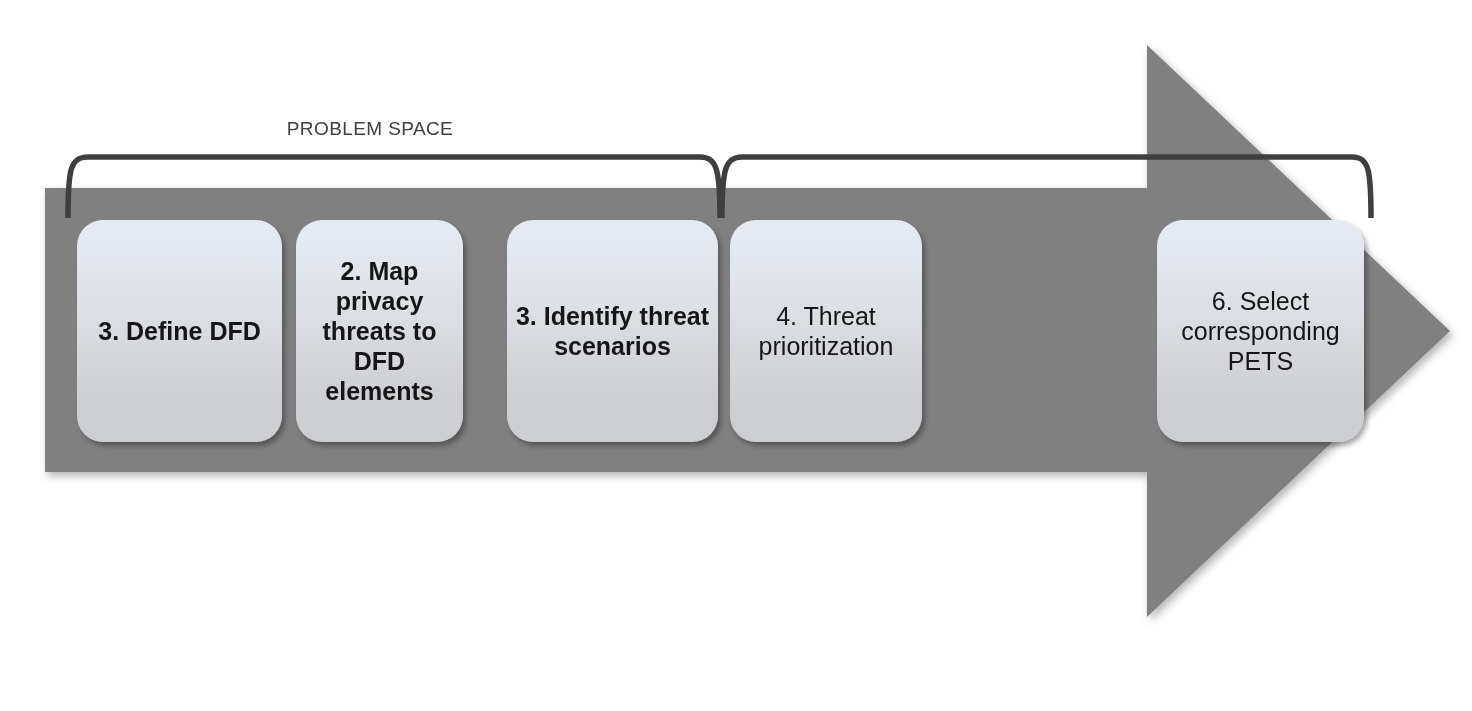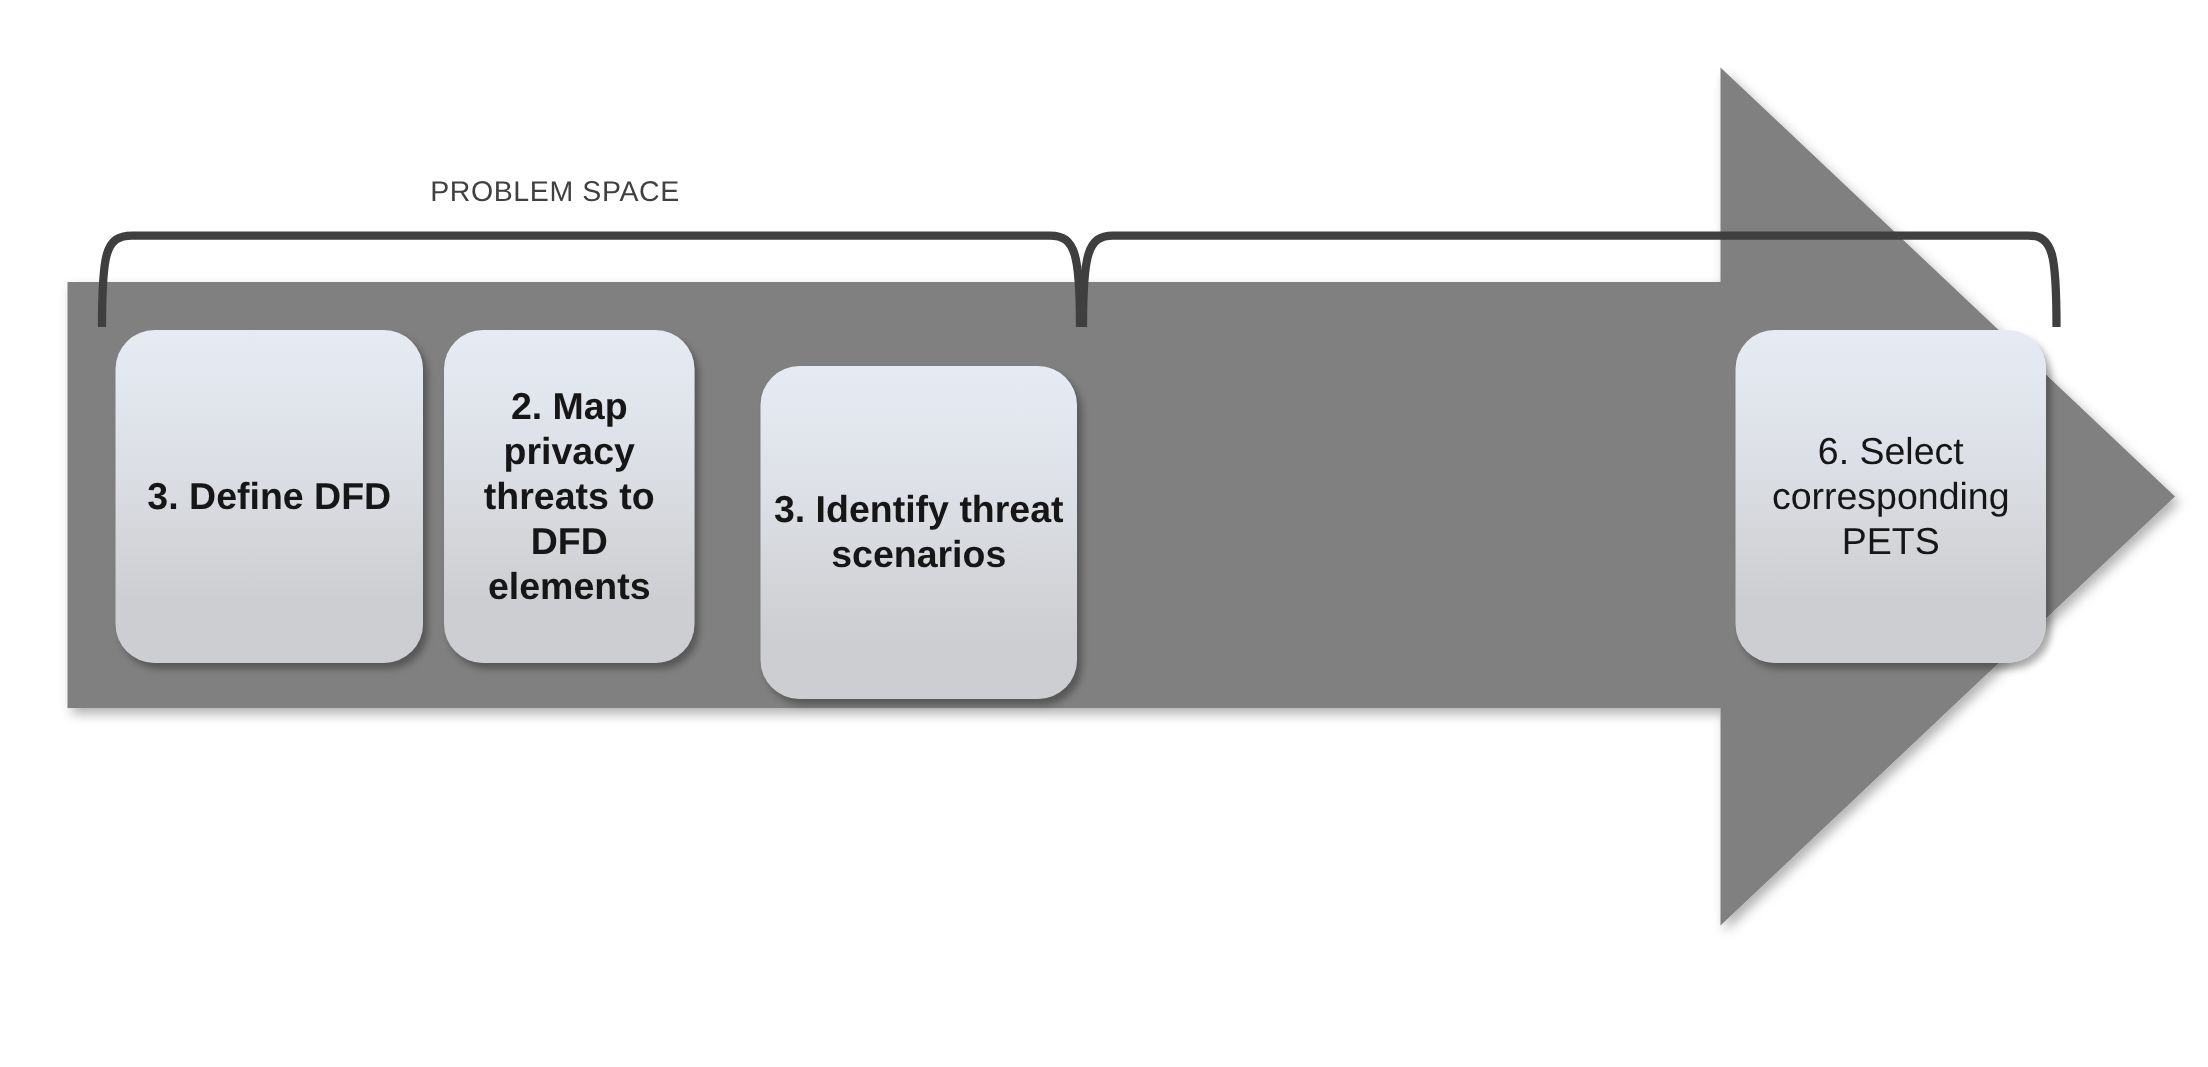--- a/index.html
+++ b/index.html
@@ -66,21 +66,21 @@
     text-align: center;
     color: #161616;
     font-size: 25px;
     line-height: 1.20;
   }
   .step-box.emph .step-text { font-weight: 700; }
   .step-box.plain .step-text { font-weight: 400; }
 
   #step-1 { left: 77px;   width: 205px; }
   #step-2 { left: 296px;  width: 167px; align-items: center; }
-  #step-3 { left: 507px;  width: 211px; margin-top: 24px; }
+  #step-3 { left: 507px;  width: 211px; }
   #step-4 { left: 730px;  width: 192px; }
   #step-5 { left: 936px;  width: 207px; }
   #step-6 { left: 1157px; width: 207px; }
 </style>
 </head>
 <body>
 
 <div id="canvas">
 
   <svg class="arrow-layer" viewBox="0 0 1472 711" width="1472" height="711" xmlns="http://www.w3.org/2000/svg">
@@ -118,19 +118,22 @@
   </div>
 
   <div class="step-box emph" id="step-2">
     <span class="step-text">2. Map privacy threats to DFD elements</span>
   </div>
 
   <div class="step-box emph" id="step-3">
     <span class="step-text">3. Identify threat scenarios</span>
   </div>
 
+  <div class="step-box plain" id="step-4">
+    <span class="step-text">4. Threat prioritization</span>
+  </div>
 
 
   <div class="step-box plain" id="step-6">
     <span class="step-text">6. Select corresponding PETS</span>
   </div>
 
 </div>
 
 </body></html>

